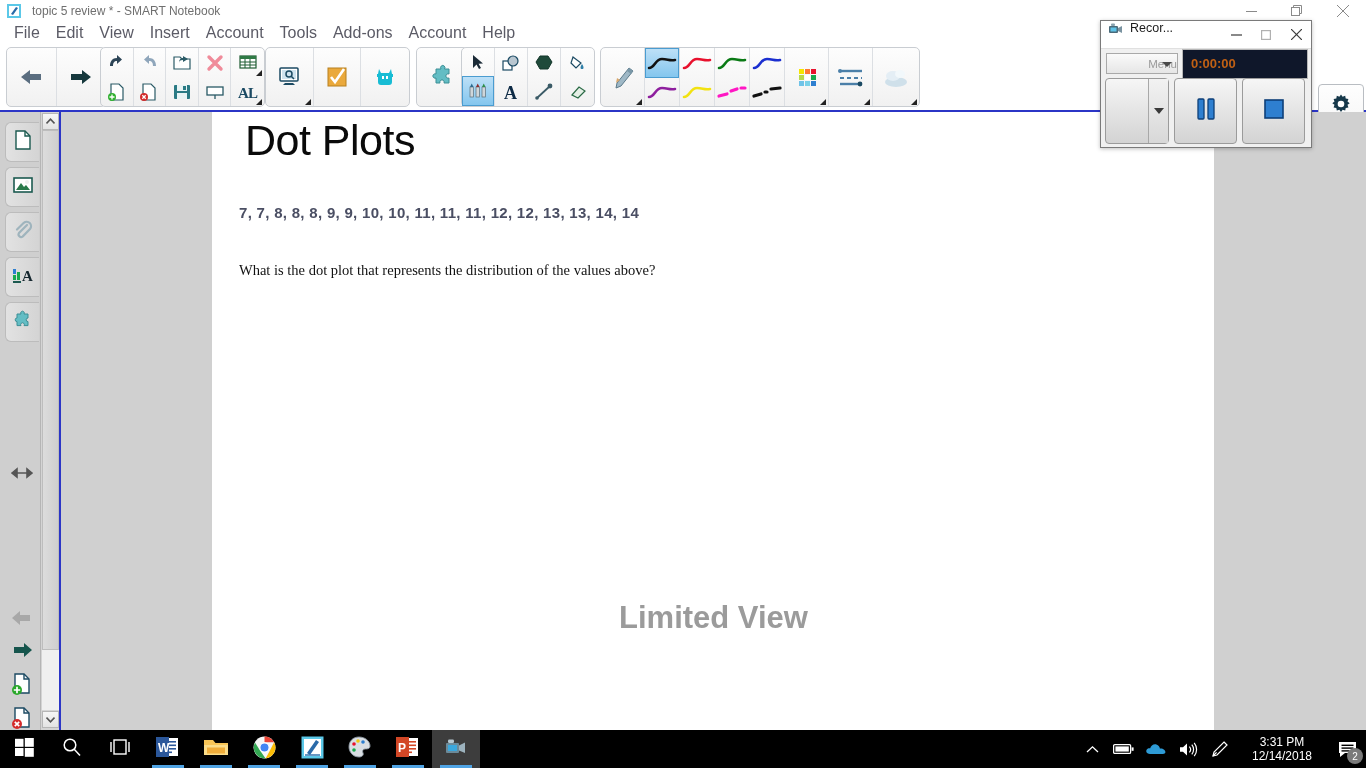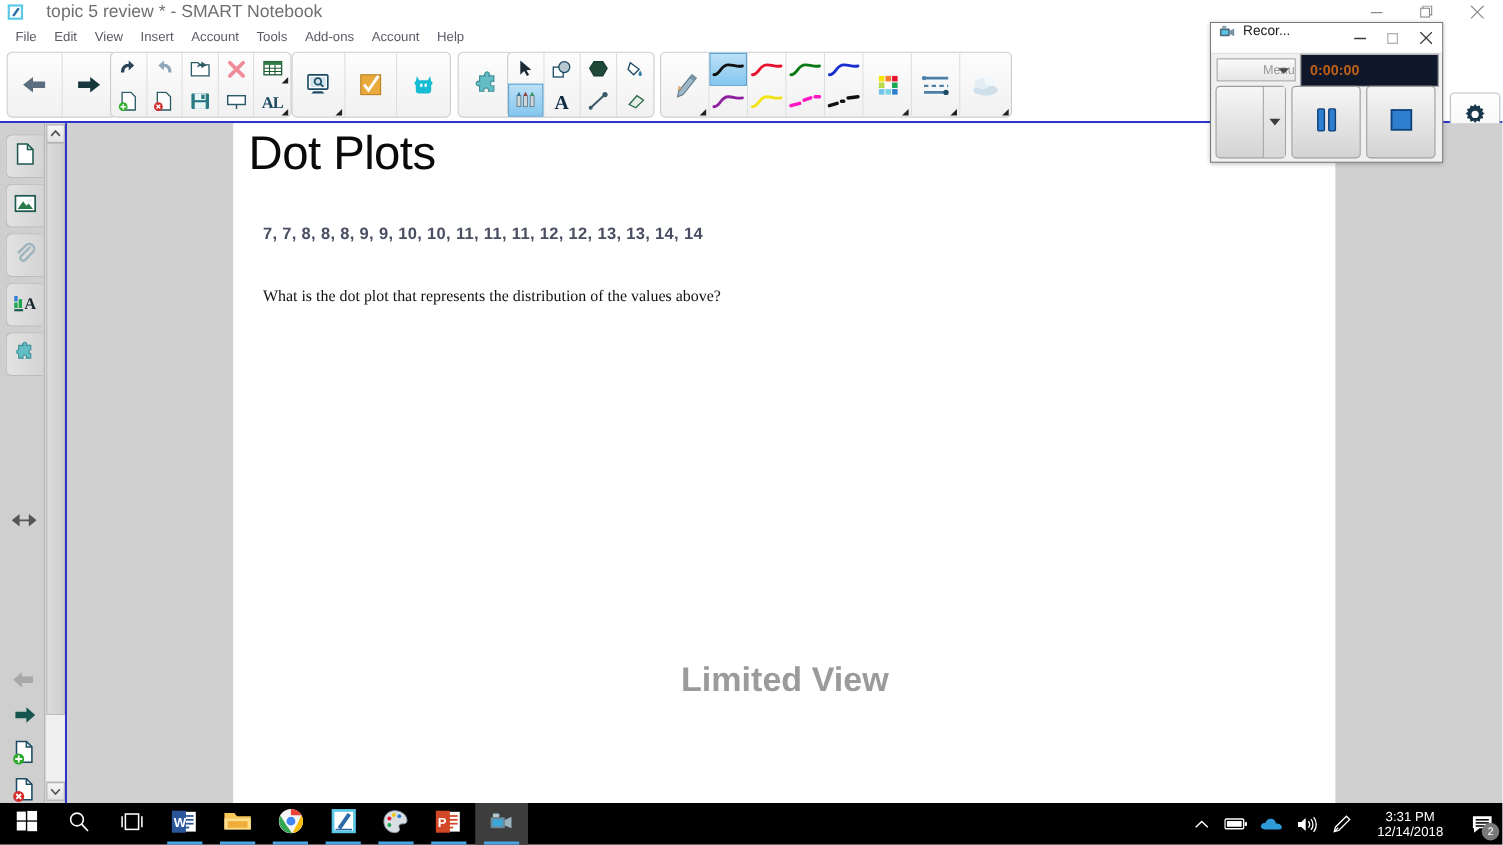--- a/index.html
+++ b/index.html
@@ -12,38 +12,38 @@
   #app { position: relative; width: 1366px; height: 768px; }
 
   
   .titlebar {
     position: absolute; left: 0; top: 0; width: 1366px; height: 22px;
     background: #ffffff;
     display: flex; align-items: center;
   }
   .titlebar .tb-icon { margin-left: 6px; width: 16px; height: 16px; }
   .titlebar .tb-text {
-    margin-left: 20px; font-size: 16px; color: #6f6f6f;
+    margin-left: 10px; font-size: 12px; color: #6f6f6f;
     white-space: nowrap;
     text-align: center;
   }
   .winbtns { position: absolute; right: 0; top: 0; height: 22px; display: flex; }
   .winbtn {
     width: 46px; height: 22px; display: flex; align-items: center; justify-content: center;
     color: #8a8a8a;
   }
   .winbtn svg { display: block; }
 
   
   .menubar {
     position: absolute; left: 0; top: 22px; width: 1366px; height: 22px;
     background: #ffffff; display: flex; align-items: center; padding-left: 6px;
   }
   .menuitem {
-    font-size: 12px; color: #5b5b66; padding: 2px 8px; white-space: nowrap;
+    font-size: 16px; color: #5b5b66; padding: 2px 8px; white-space: nowrap;
   }
 
   
   .toolbar {
     position: absolute; left: 0; top: 44px; width: 1366px; height: 68px;
     background: #ffffff;
     border-bottom: 2px solid #2b35c6;
   }
   .tgroup {
     position: absolute; top: 3px; height: 60px;
@@ -125,21 +125,21 @@
     position: absolute; left: 61px; top: 112px;
     width: 1305px; height: 618px;
     background: #d0d0d0;
   }
   .page {
     position: absolute; left: 151px; top: 0;
     width: 1002px; height: 618px;
     background: #ffffff;
   }
   .page-title {
-    position: absolute; left: 14px; top: 4px;
+    position: absolute; left: 33px; top: 4px;
     font-size: 43px; color: #0a0a0a; letter-spacing: -0.5px;
     font-family: "Liberation Sans", sans-serif;
   }
   .page-values {
     position: absolute; left: 27px; top: 92px;
     font-size: 15px; font-weight: bold; color: #4a4e63;
     letter-spacing: 0.3px;
   }
   .page-question {
     position: absolute; left: 27px; top: 150px;

